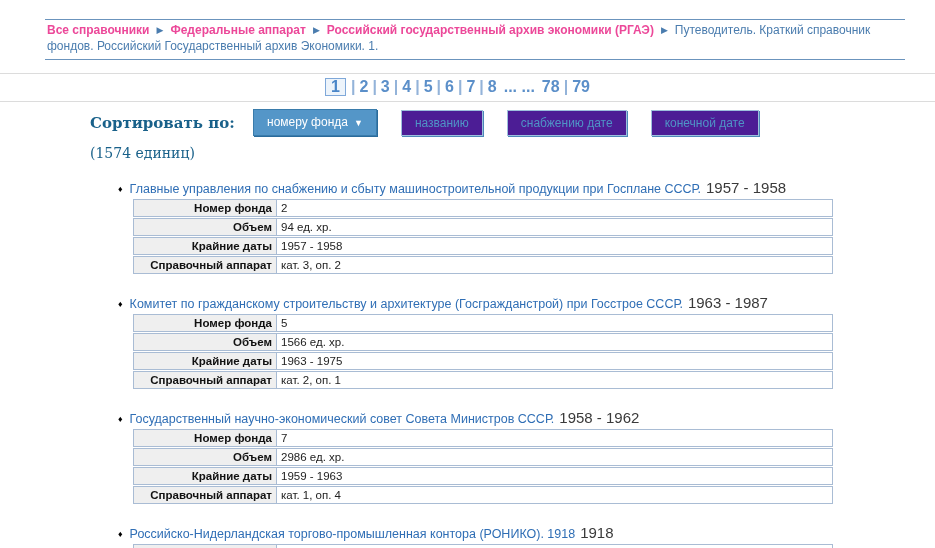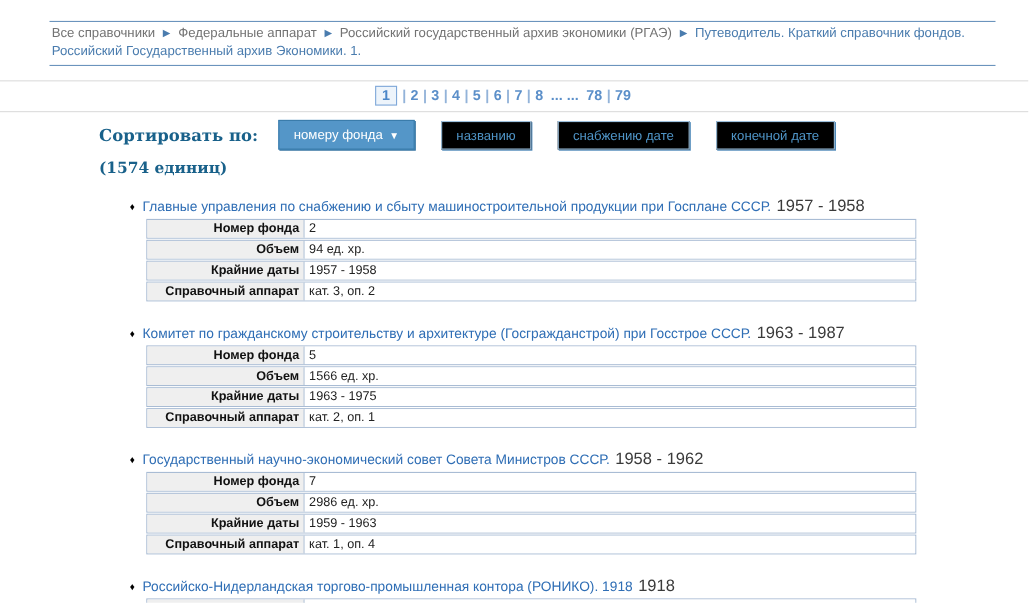--- a/index.html
+++ b/index.html
@@ -6,29 +6,29 @@
   body{
     width:935px;height:548px;overflow:hidden;background:#fff;
     font-family:"Liberation Sans", sans-serif;position:relative;
   }
   
   .breadcrumb{
     margin:19px 30px 0 45px;
     border-top:1px solid #6b94bd;border-bottom:1px solid #6b94bd;
     padding:3px 2px 5px 2px;font-size:12px;line-height:15px;color:#4a7cae;
   }
-  .crumb-link{color:#737373;text-decoration:none;cursor:pointer;}
+  .crumb-link{color:#ec4899;text-decoration:none;cursor:pointer;font-weight:bold;}
   .crumb-sep{color:#4a7cae;font-size:9px;margin:0 7px;position:relative;top:-1px;}
   
   .rule{border-top:1px solid #dcdcdc;height:0;}
   .rule-1{margin-top:13px;}
   
   .pagination{
     text-align:center;padding:4px 16px 5px 0;
-    font-size:13px;font-weight:bold;color:#5b8fc9;white-space:nowrap;
+    font-size:16px;font-weight:bold;color:#5b8fc9;white-space:nowrap;
   }
   .page-current{
     display:inline-block;border:1px solid #7fa8d9;background:#edf4fb;
     color:#4a86c8;padding:0 5px;margin-right:5px;line-height:16px;
   }
   .page-link{color:#5b8fc9;text-decoration:none;margin:0 4px;cursor:pointer;}
   .page-sep{color:#93b3d9;font-weight:bold;}
   .page-ellipsis{color:#5b8fc9;margin:0 3px;}
   
   .sort-row{display:flex;align-items:center;margin:7px 0 0 90px;}
@@ -39,25 +39,25 @@
   .btn{
     font-size:12px;line-height:14px;padding:5px 13px;margin-right:24px;
     cursor:pointer;white-space:nowrap;font-family:"Liberation Sans", sans-serif;text-align:center;
   }
   .btn-active{
     background:#5496c8;color:#fff;border:1px solid #3a7cab;
     box-shadow:1px 1px 0 #2a6b9c;
   }
   .btn-active .drop-arrow{font-size:9px;margin-left:6px;}
   .btn-plain{
-    background:#000000;color:#4f94c6;border:1px solid #9dc0dd;
+    background:#4c1d95;color:#4f94c6;border:1px solid #9dc0dd;
     box-shadow:1px 1px 0 #4d88b8;
   }
   .count{
-    font-family:"DejaVu Serif", serif;font-weight:bold;font-size:14px;
+    font-family:"DejaVu Serif", serif;font-weight:normal;font-size:14px;
     color:#19618a;margin:9px 0 0 90px;
   }
   
   .items{margin-top:19px;}
   .item{margin-bottom:21px;}
   .item-title-row{margin-left:118px;height:17px;line-height:15px;white-space:nowrap;}
   .bullet{color:#000;font-size:9px;margin-right:7px;vertical-align:1px;}
   .fond-link{color:#2f6eb5;text-decoration:none;font-size:12.5px;cursor:pointer;}
   .fond-years{color:#3a3a3a;font-size:15px;margin-left:5px;}
   .fond-table{margin:2px 4px 0 133px;width:700px;}

